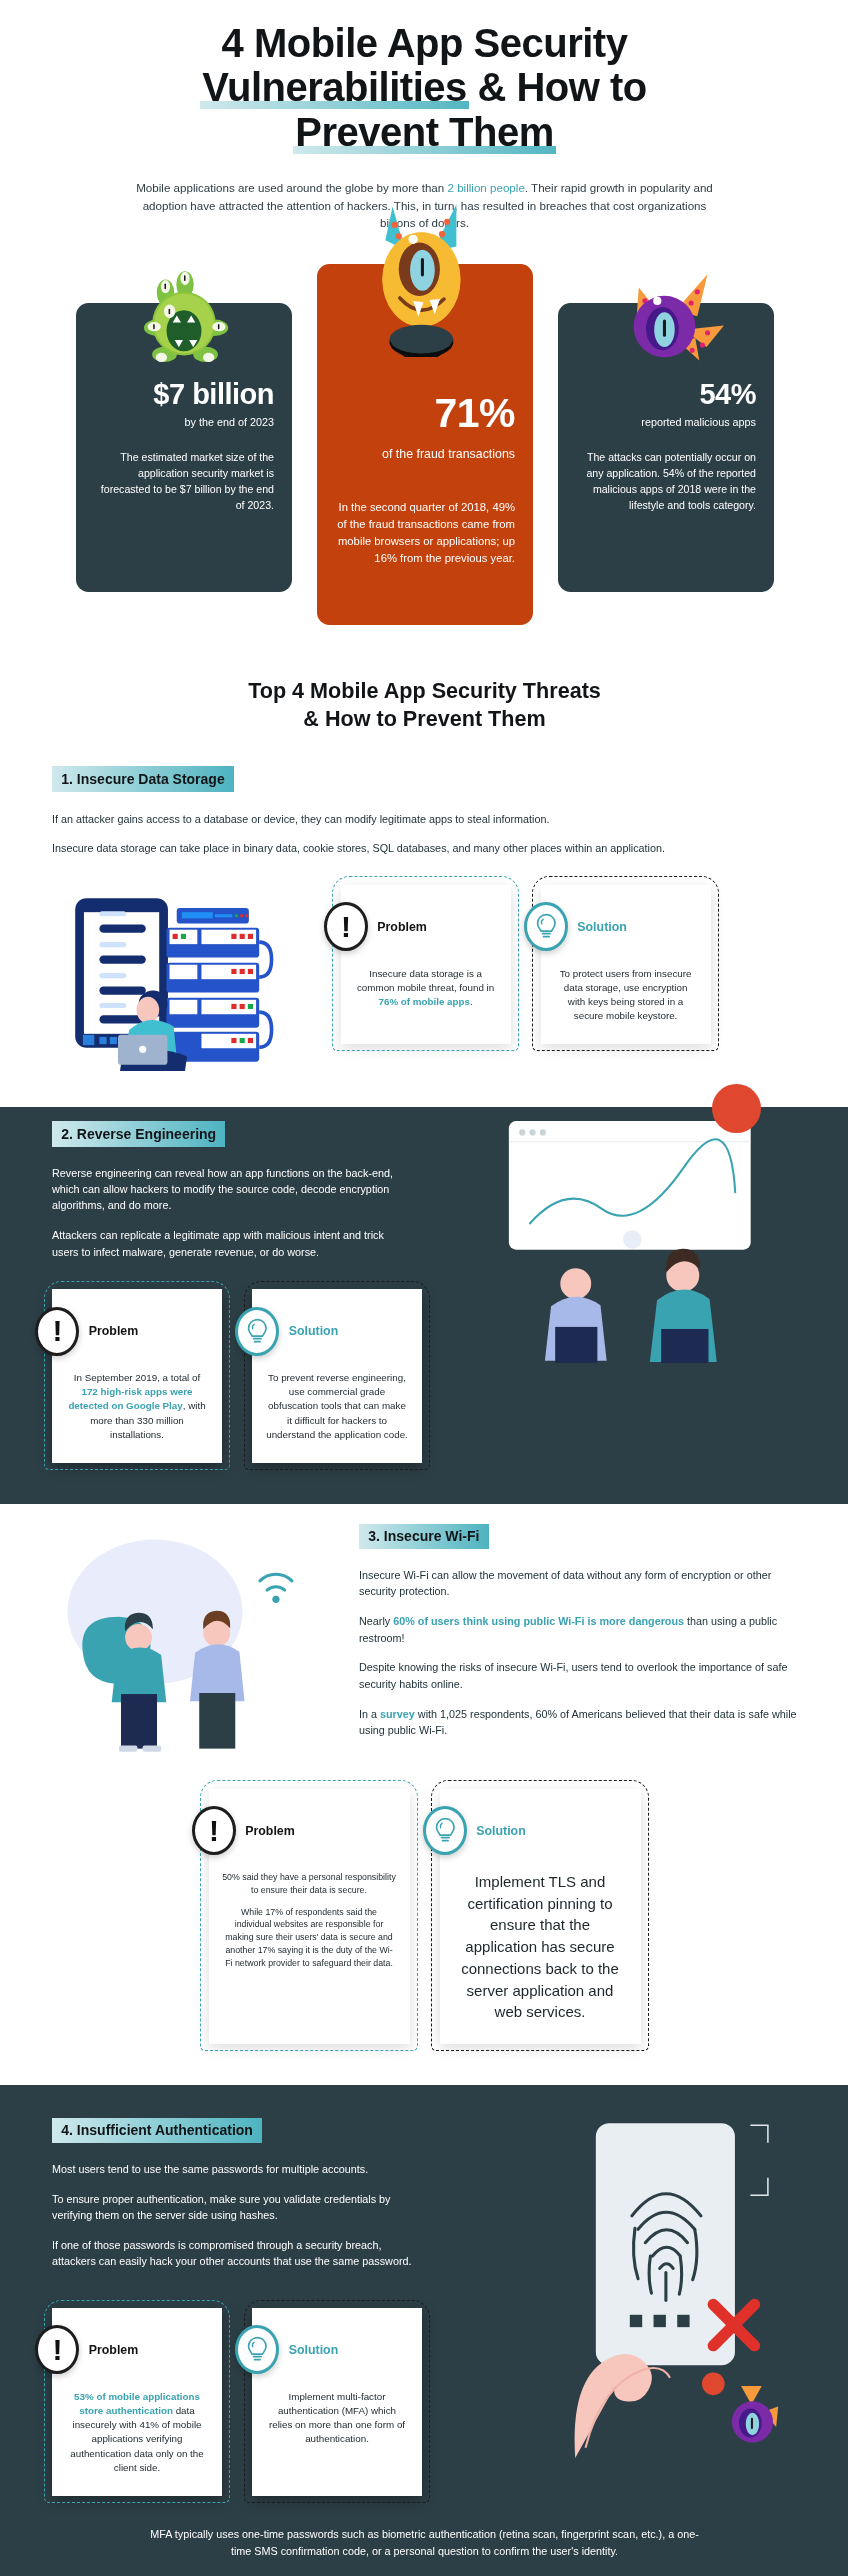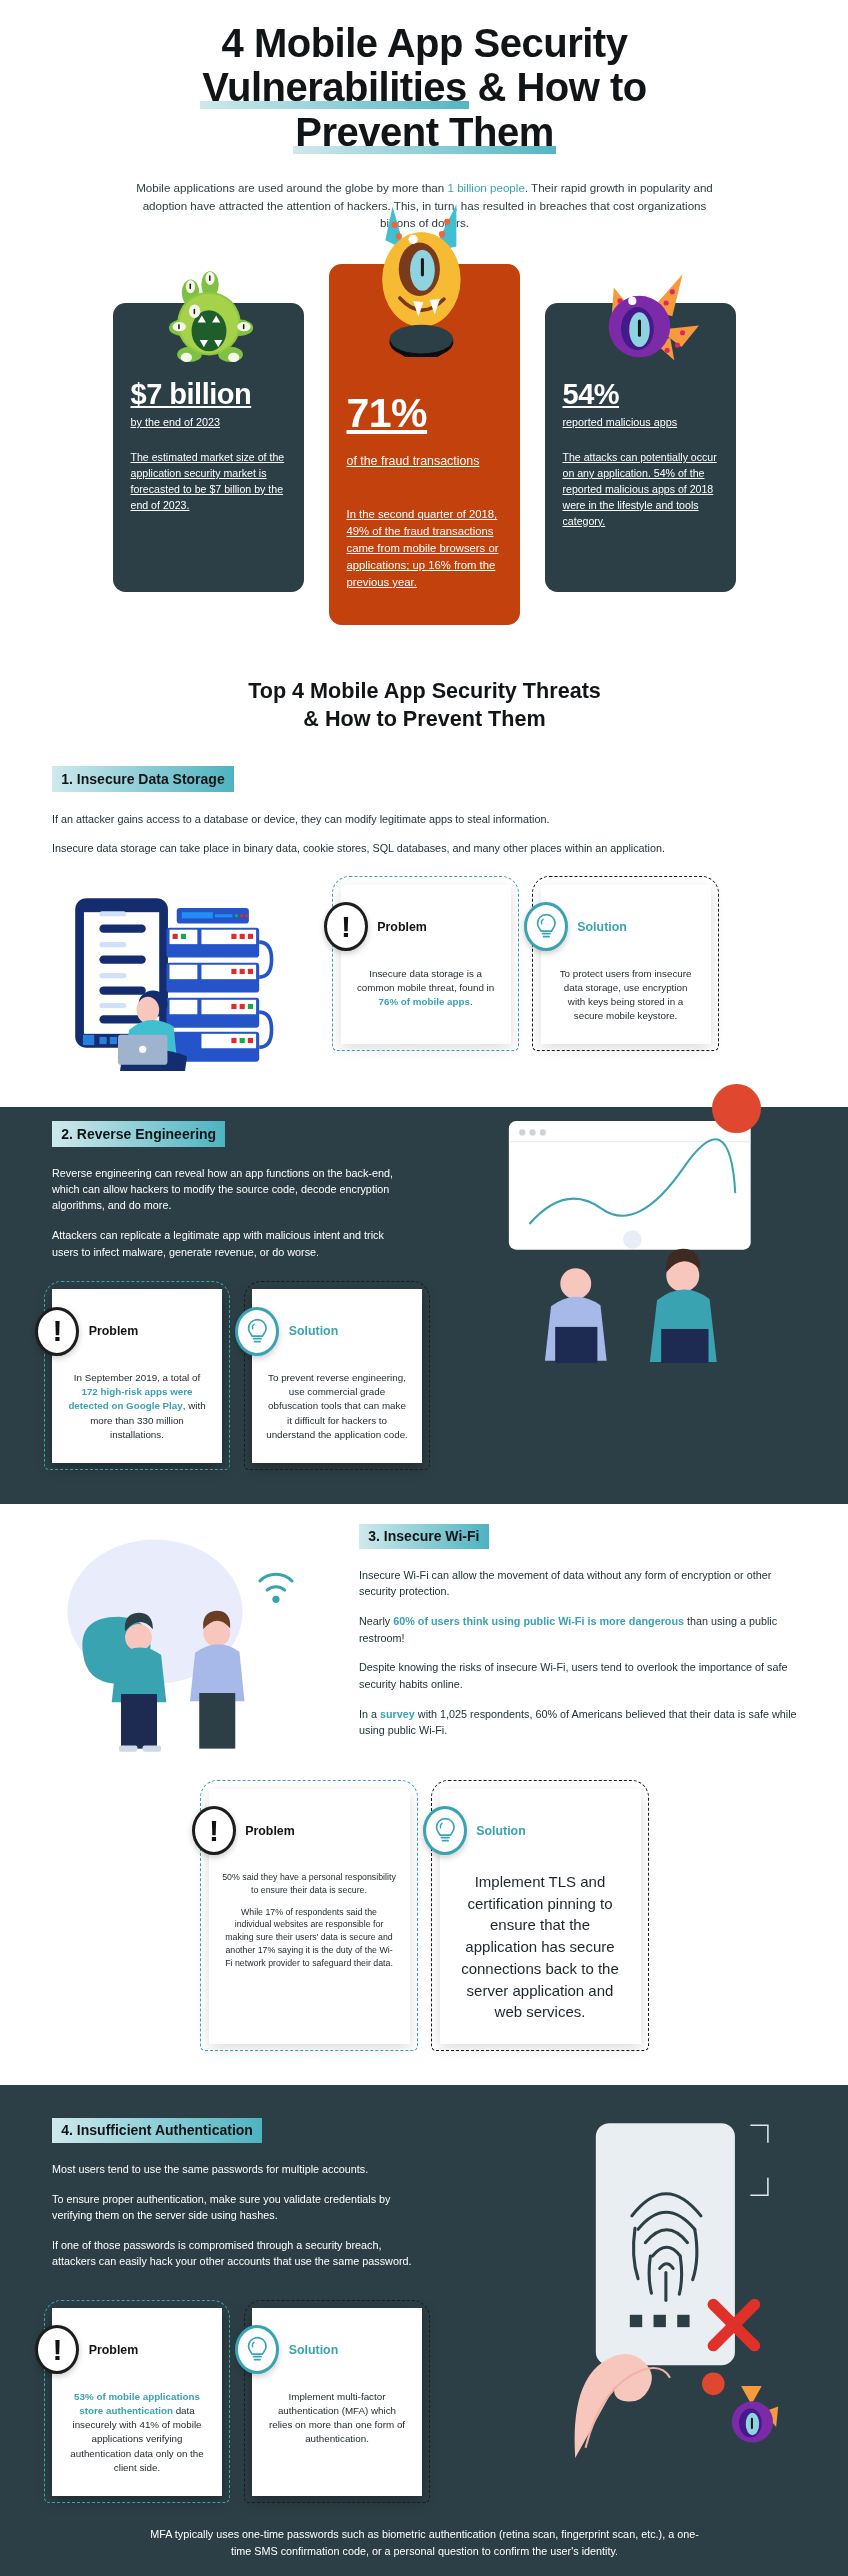--- a/index.html
+++ b/index.html
@@ -44,33 +44,32 @@
   .stats {
     display: flex;
     justify-content: center;
     align-items: flex-start;
     gap: 25px;
     margin-top: 32px;
     padding: 0 62px 41px;
   }
   .stat-card {
     position: relative;
-    width: 191px;
+    width: 216px;
     border-radius: 12.4px;
     padding: 77px 17.5px 24px;
-    text-align: left;
+    text-align: right;
     color: #ffffff;
-    text-decoration: underline;
   }
   .stat-card.dark { background: #2d3f46; margin-top: 39px; min-height: 289px; }
   .stat-card.teal { background: #c2410c; min-height: 361px; padding-top: 129px; }
   .stat-num { font-size: 29px; font-weight: 800; line-height: 1; letter-spacing: -0.5px; }
   .stat-card.teal .stat-num { font-size: 41px; }
   .stat-label { margin-top: 7.2px; font-size: 10.8px; line-height: 1.25; }
-  .stat-card.teal .stat-label { margin-top: 20px; font-size: 12.4px; }
+  .stat-card.teal .stat-label { margin-top: 13px; font-size: 12.4px; }
   .stat-desc { margin-top: 20.6px; font-size: 10.6px; line-height: 1.5; }
   .stat-card.teal .stat-desc { margin-top: 37px; font-size: 11.3px; }
 
   .monster { position: absolute; left: 50%; transform: translateX(-50%); }
   .m1 { top: -37px; }
   .m2 { top: -62px; }
   .m3 { top: -34px; }
 
   
   .threats-title {
@@ -165,21 +164,21 @@
 
   <section class="hero">
     <h1>
       <span>4</span>
       <span>Mobile App Security</span><br>
       <span class="hl-wrap">Vulnerabilities</span>
       <span>&amp; How to</span><br>
       <span class="hl-wrap">Prevent Them</span>
     </h1>
     <p class="hero-sub">
-      <span>Mobile applications are used around the globe by more than </span><span class="teal-text">1 billion people</span><span>. Their rapid growth in popularity and adoption have attracted the attention of hackers. This, in turn, has resulted in breaches that cost organizations billions of dollars.</span>
+      <span>Mobile applications are used around the globe by more than </span><span class="teal-text">2 billion people</span><span>. Their rapid growth in popularity and adoption have attracted the attention of hackers. This, in turn, has resulted in breaches that cost organizations billions of dollars.</span>
     </p>
   </section>
 
   <section class="stats">
 
     <div class="stat-card dark">
       <div class="monster m1">
         <svg width="113" height="108" viewBox="0 0 220 210">
           <g fill="#7ec243">
             <ellipse cx="58" cy="120" rx="26" ry="16"></ellipse>

